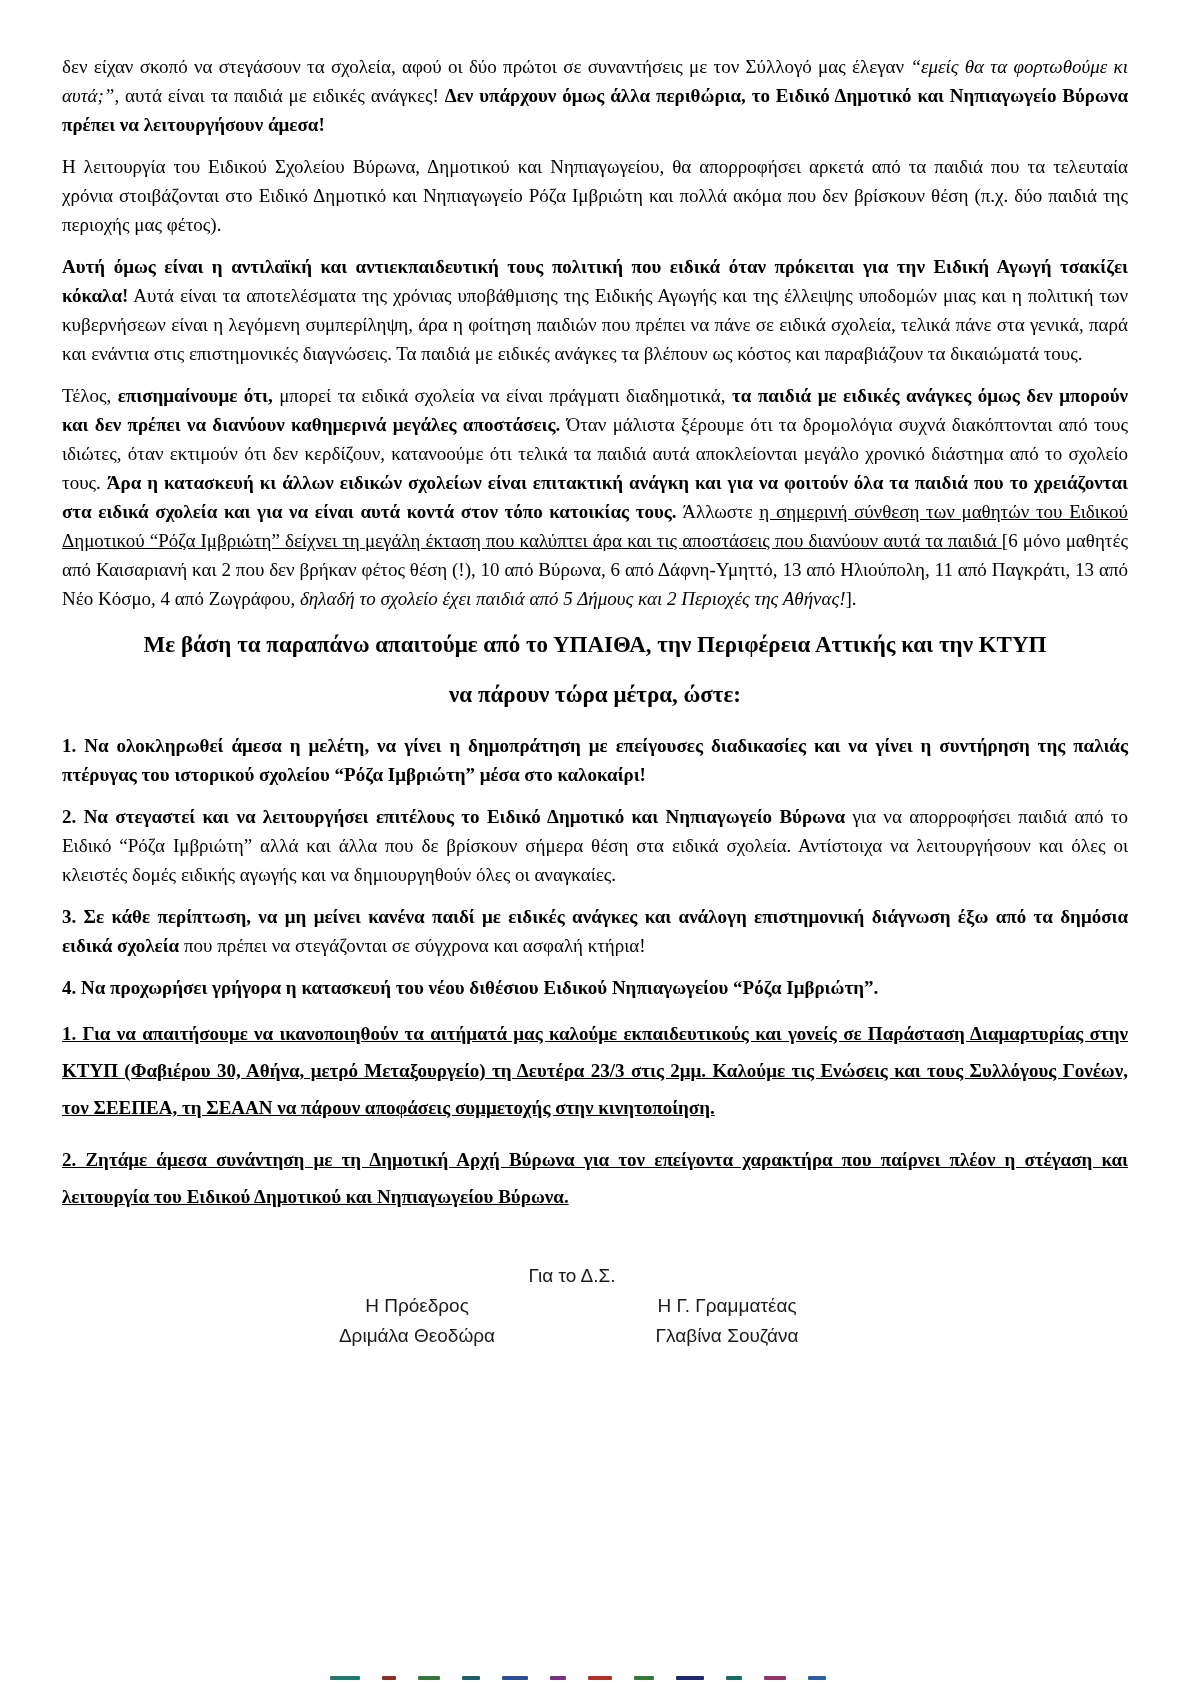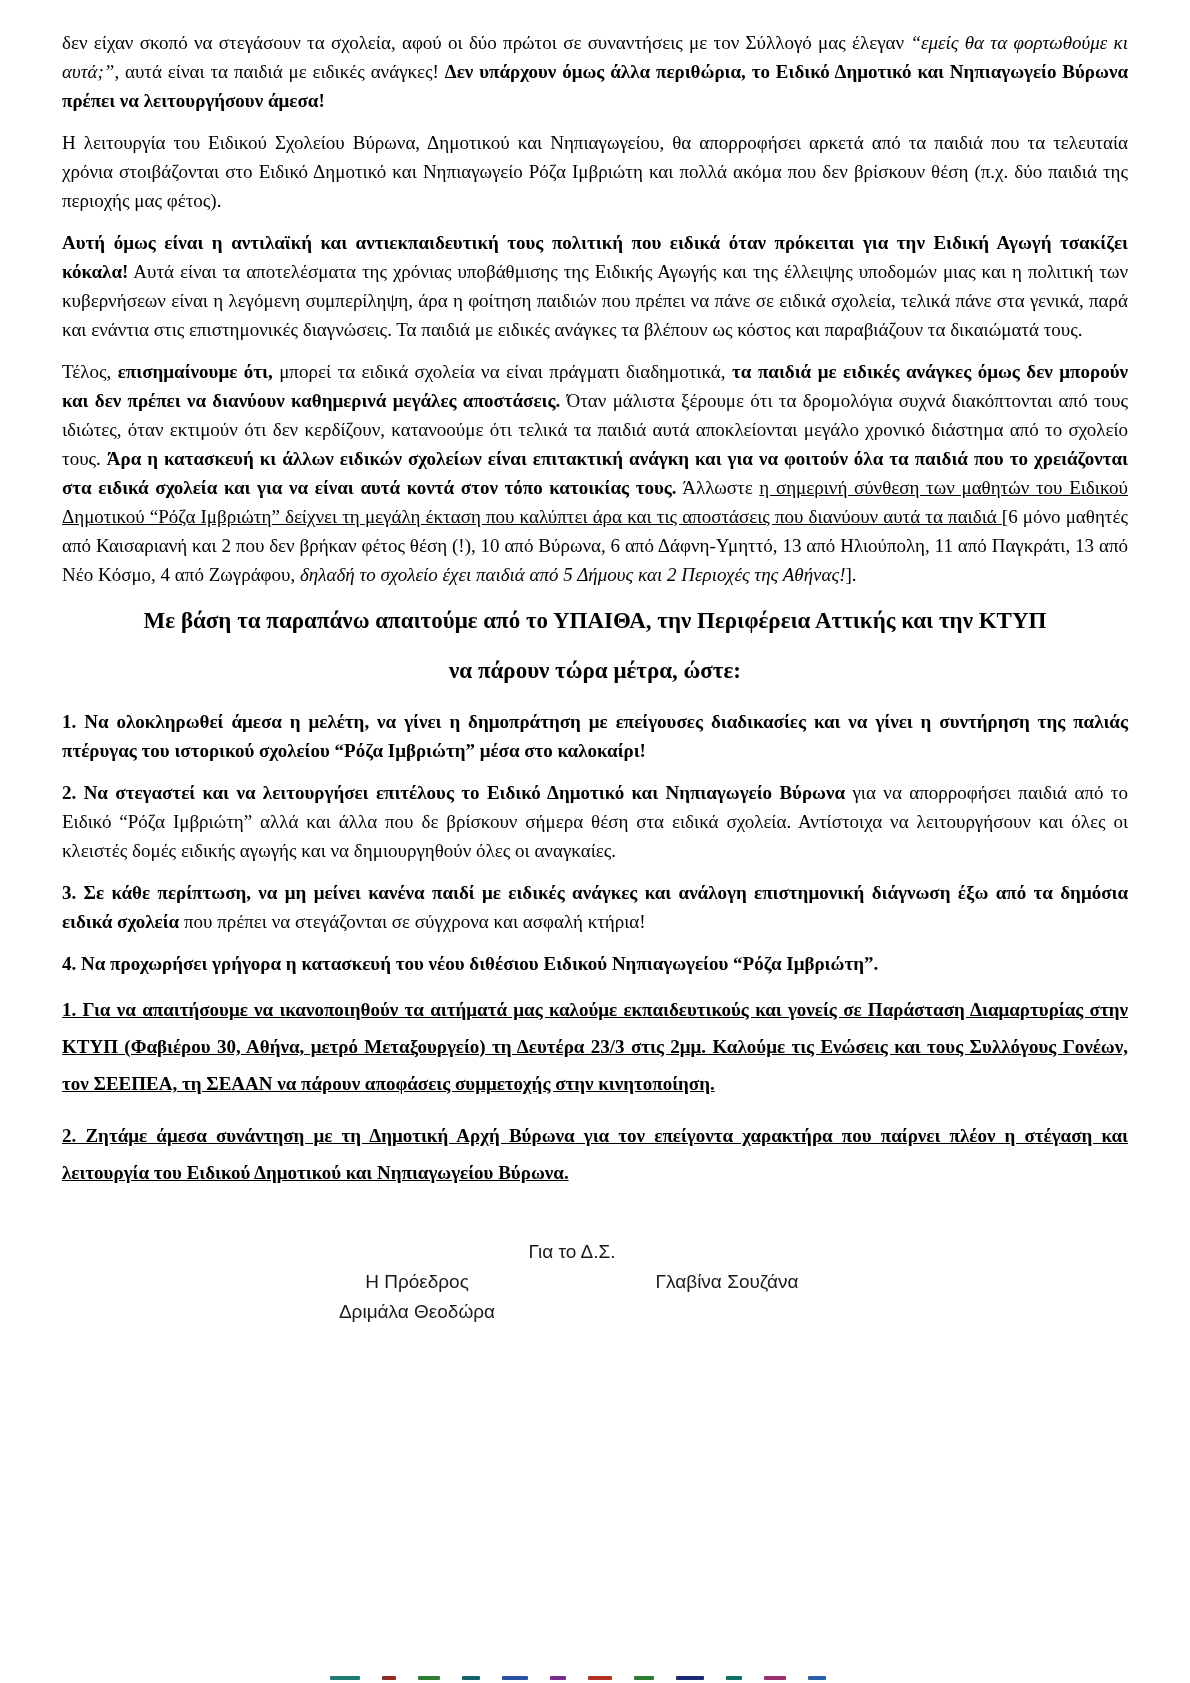--- a/index.html
+++ b/index.html
@@ -1,21 +1,21 @@
 <!DOCTYPE html>
 <html lang="el"><head>
 <meta charset="utf-8">
 <style>
   html, body { margin: 0; padding: 0; background: #ffffff; }
   .page {
     position: relative;
     width: 1190px;
     min-height: 1683px;
     box-sizing: border-box;
-    padding: 28px 62px 60px 62px;
+    padding: 52px 62px 60px 62px;
     background: #ffffff;
     color: #000000;
     font-family: "Liberation Serif", serif;
     font-size: 19px;
     line-height: 29px;
   }
   p.body {
     margin: 0 0 13px 0;
     text-align: justify;
   }
@@ -83,20 +83,21 @@
   </div>
 
   <div class="signature">
     <div class="sig-for">Για το Δ.Σ.</div>
     <div class="sig-cols">
       <div class="sig-col">
         <div>Η Πρόεδρος</div>
         <div>Δριμάλα Θεοδώρα</div>
       </div>
       <div class="sig-col">
+        <div>Η Γ. Γραμματέας</div>
         <div>Γλαβίνα Σουζάνα</div>
       </div>
     </div>
   </div>
 
   <div class="bottom-strip">
       <span style="background: rgb(31, 122, 112); width: 30px;"></span>
       <span style="background: rgb(143, 43, 33); width: 14px;"></span>
       <span style="background: rgb(46, 125, 50); width: 22px;"></span>
       <span style="background: rgb(19, 96, 110); width: 18px;"></span>

